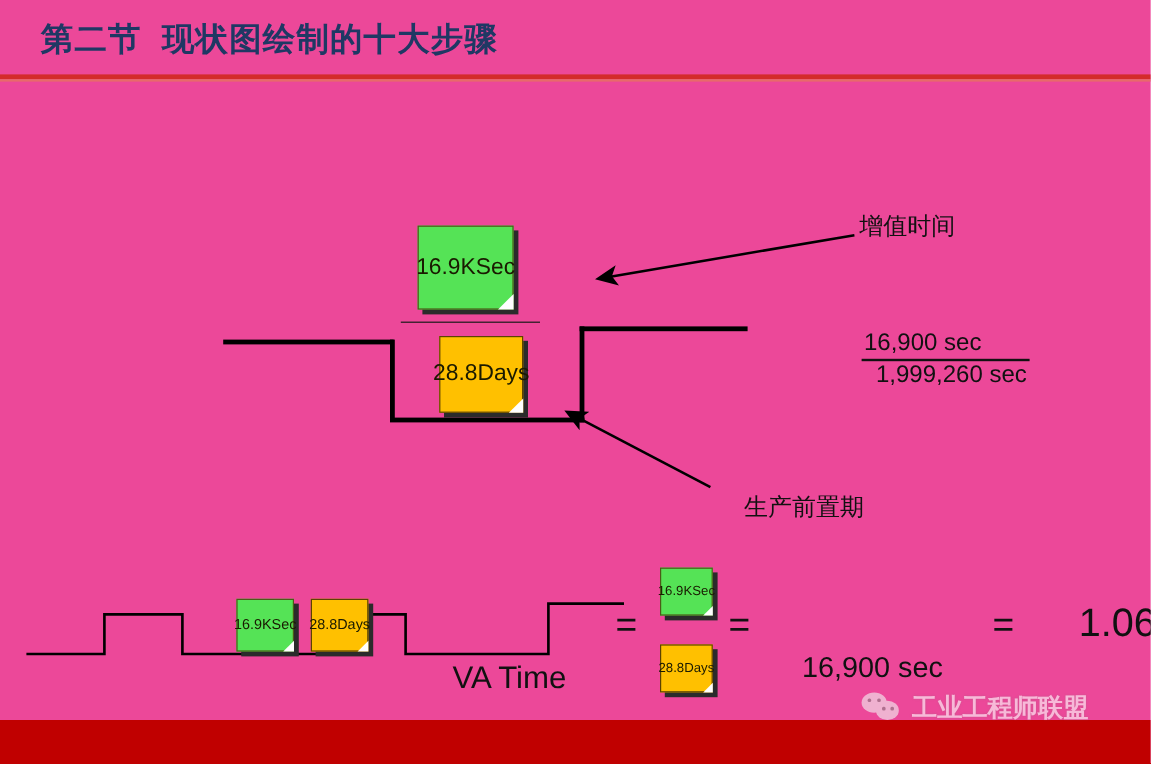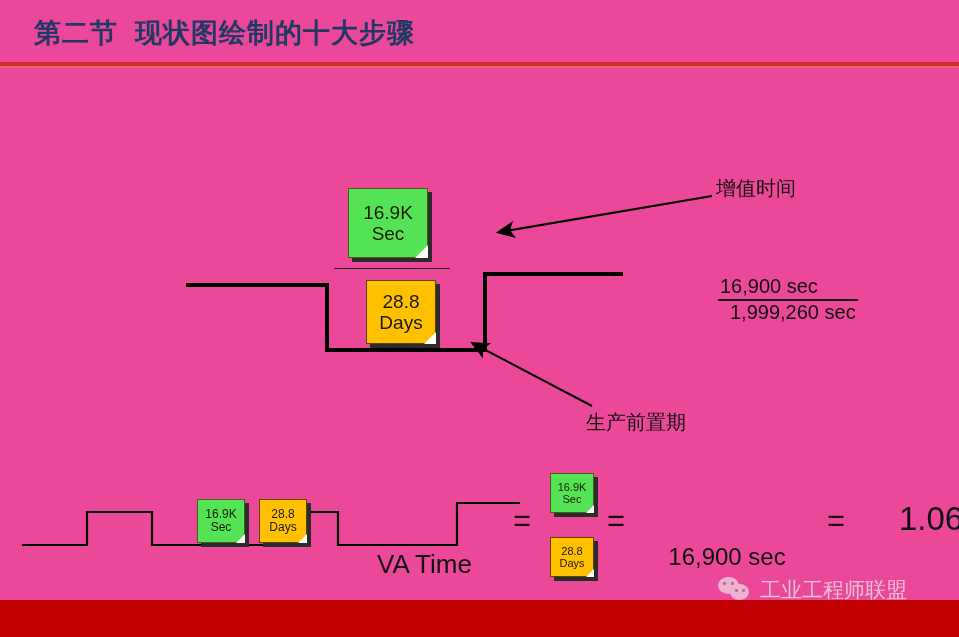--- a/index.html
+++ b/index.html
@@ -69,21 +69,21 @@
     position: absolute;
     background: #1a1a1a;
     height: 1px;
   }
 
   
   .note {
     position: absolute;
     box-sizing: border-box;
     display: flex;
-    flex-direction: column;
+    flex-direction: row;
     align-items: center;
     justify-content: center;
     line-height: 1.12;
     color: #1a1a00;
     text-align: center;
   }
   .note .fold {
     position: absolute;
     right: -1px;
     bottom: -1px;
@@ -193,21 +193,21 @@
     position: absolute;
     left: 718px;
     top: 576px;
     display: flex;
     align-items: center;
     gap: 8px;
     opacity: 0.62;
   }
   .watermark .wm-text {
     font-size: 21px;
-    font-weight: normal;
+    font-weight: bold;
     color: #ffffff;
     white-space: pre;
     text-shadow: 0 0 2px rgba(120,120,120,0.5);
   }
   .wm-logo {
     position: relative;
     width: 34px;
     height: 26px;
   }
   .wm-logo .b1, .wm-logo .b2 {
@@ -267,21 +267,21 @@
         <path d="M9,4.5 L0,0.4 L2.2,4.5 L0,8.6 Z" fill="#000000"></path>
       </marker>
     </defs>
 
     <line x1="712" y1="196" x2="500" y2="232" stroke="#000000" stroke-width="2.1" marker-end="url(#ah)"></line>
 
     <line x1="592" y1="406" x2="474" y2="344" stroke="#000000" stroke-width="2.1" marker-end="url(#ah)"></line>
   </svg>
 
   <div class="cn-label" style="left:716px; top:175px;">增值时间</div>
-  <div class="cn-label" style="left:586px; top:409px;">生产前置期</div>
+  <div class="cn-label" style="left:620px; top:409px;">生产前置期</div>
 
   <div class="frac-top" style="left:718px; top:275px; width:160px; height:56px;">
     <span class="num">16,900 sec</span>
     <span class="bar"></span>
     <span class="den">1,999,260 sec</span>
   </div>
 
   <svg class="arrow-svg">
     <polyline points="22,545 87,545 87,512 152,512 152,545 273,545 273,512 338,512 338,545 457,545 457,503 520,503" fill="none" stroke="#000000" stroke-width="2.2"></polyline>
   </svg>

